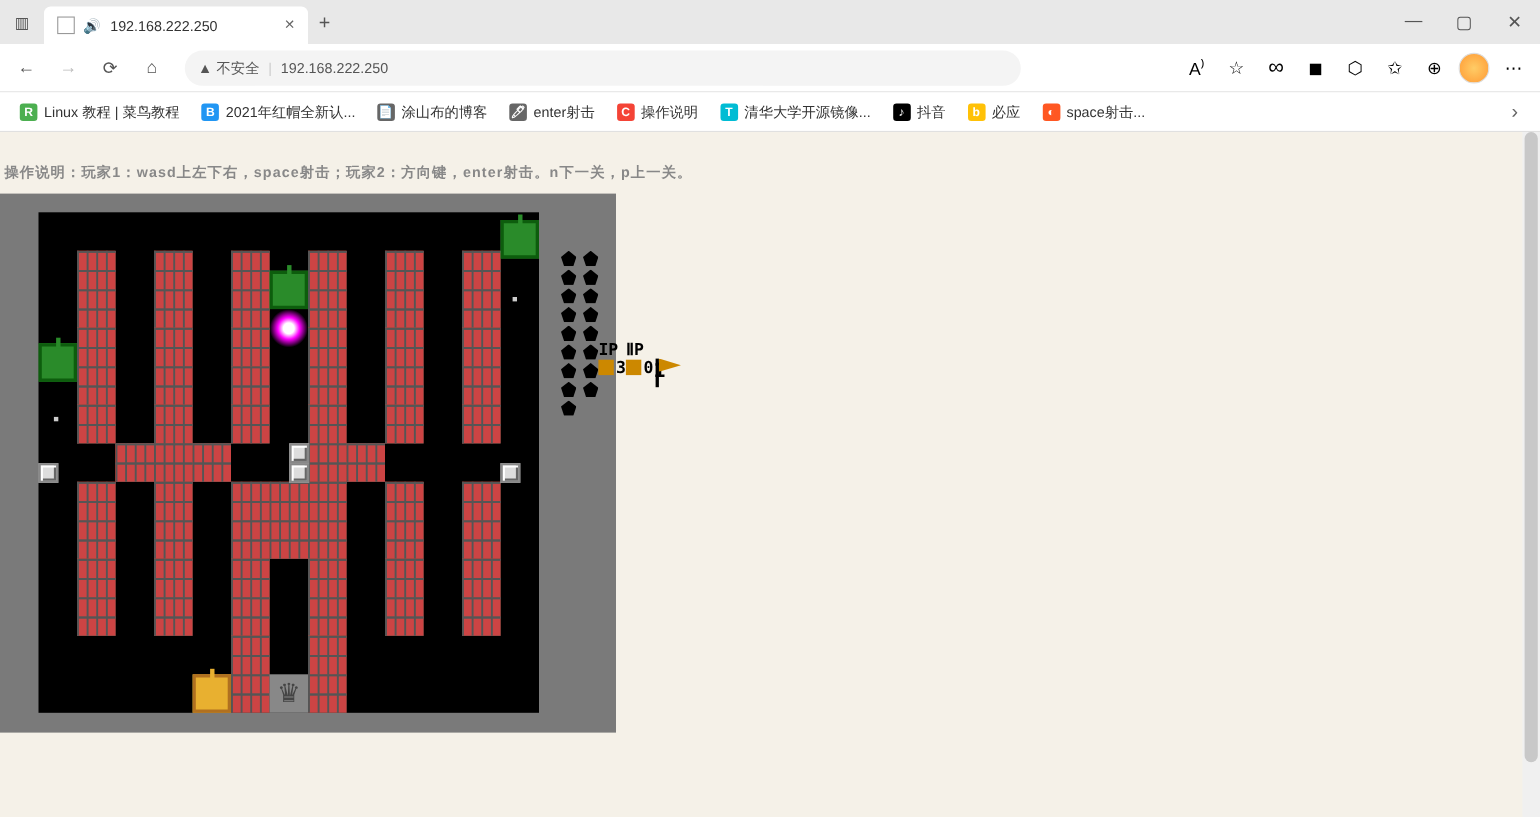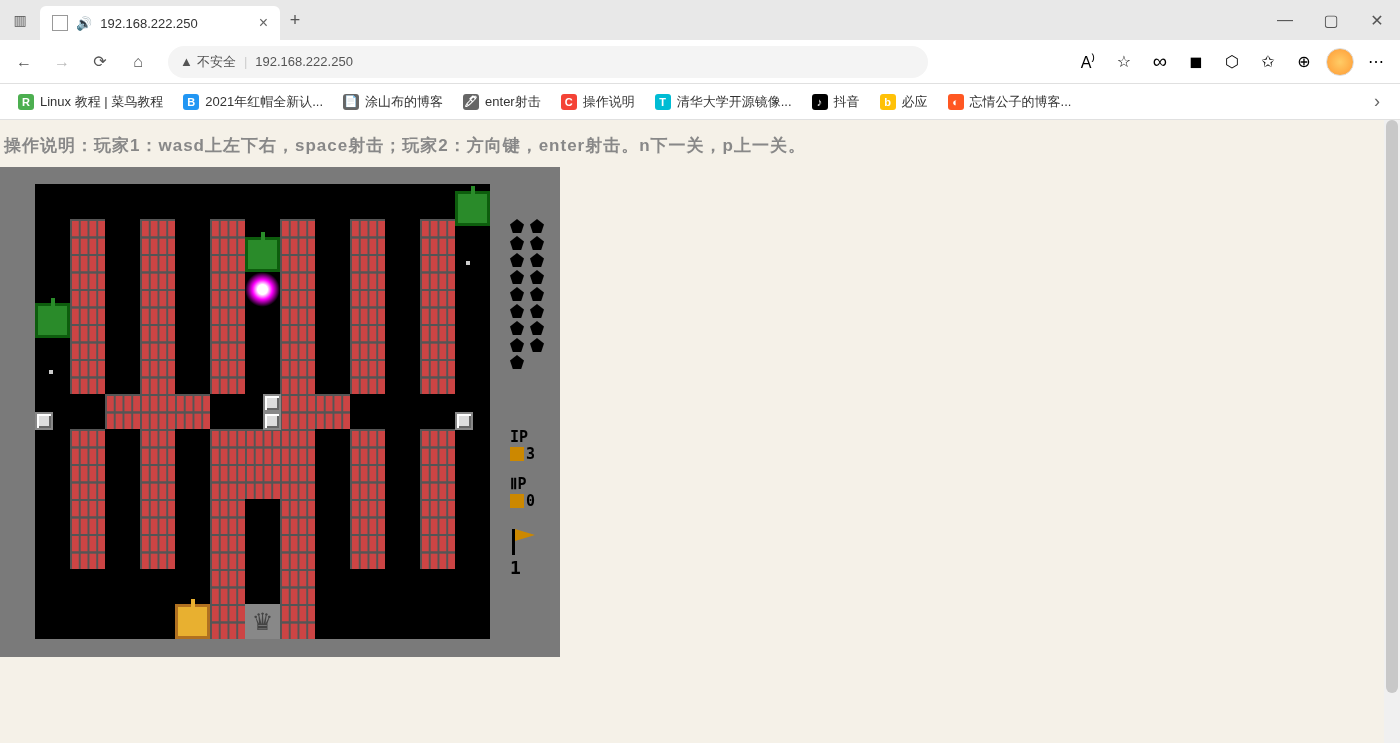--- a/index.html
+++ b/index.html
@@ -26,21 +26,21 @@
 .small-icon { width: 32px; height: 32px; display: flex; align-items: center; justify-content: center; }
 .avatar { width: 28px; height: 28px; border-radius: 50%; background: radial-gradient(circle, #ffcc66, #ff9933); border: 1px solid #ddd; }
 
 .bookmarks-bar { height: 36px; background: #fff; display: flex; align-items: center; padding: 0 10px; gap: 4px; font-size: 13px; color: #333; border-bottom: 1px solid #e0e0e0; }
 .bookmark { display: flex; align-items: center; gap: 6px; padding: 4px 8px; border-radius: 4px; cursor: pointer; white-space: nowrap; }
 .bm-icon { width: 16px; height: 16px; display: inline-flex; align-items: center; justify-content: center; font-size: 11px; font-weight: bold; border-radius: 3px; color: #fff; }
 .bm-more { margin-left: auto; font-size: 18px; color: #666; padding: 0 10px; cursor: pointer; }
 
 
 .page { flex: 1; background: #f5f1e8; overflow: auto; position: relative; }
-.instructions { font-size: 17px; font-weight: bold; color: #888; padding: 14px 4px 10px; letter-spacing: 1px; }
+.instructions { font-size: 13px; font-weight: bold; color: #888; padding: 28px 4px 10px; letter-spacing: 1px; }
 
 
 .game-wrap { width: 560px; height: 490px; background: #7a7a7a; position: relative; margin-left: 0; }
 .playfield { position: absolute; left: 35px; top: 17px; width: 455px; height: 455px; background: #000; }
 
 
 .brick { position: absolute; width: 35px; height: 35px; background:
   linear-gradient(#555 0 2px, transparent 2px) 0 0/35px 17.5px,
   linear-gradient(#555 0 2px, transparent 2px) 0 17.5px/35px 17.5px,
   linear-gradient(90deg, #555 0 2px, transparent 2px) 0 0/17.5px 17.5px,
@@ -51,21 +51,21 @@
 .steel { position: absolute; width: 18px; height: 18px; background: #ddd; border: 2px solid #888; box-shadow: inset 2px 2px 0 #fff, inset -2px -2px 0 #666; }
 .tank { position: absolute; width: 35px; height: 35px; }
 .tank.enemy { background: #2a8b2a; box-shadow: inset 0 0 0 3px #0d5d0d; }
 .tank.player { background: #e8b030; box-shadow: inset 0 0 0 3px #b07020; }
 .tank::after { content:''; position:absolute; left:50%; top:-5px; transform:translateX(-50%); width:4px; height:10px; background:inherit; }
 .explosion { position: absolute; width: 35px; height: 35px; background: radial-gradient(circle, #fff 20%, #f0f 40%, transparent 70%); }
 .eagle { position: absolute; width: 35px; height: 35px; background: #888; display:flex; align-items:center; justify-content:center; color:#444; font-size:24px; }
 .bullet { position: absolute; width: 4px; height: 4px; background: #ccc; }
 
 
-.hud { position: absolute; right: 12px; top: 52px; width: 38px; display: flex; flex-direction: column; align-items: flex-start; font-family: monospace; font-weight: bold; color: #000; font-size: 15px; }
+.hud { position: absolute; right: 12px; top: 52px; width: 38px; display: flex; flex-direction: row; align-items: center; font-family: monospace; font-weight: bold; color: #000; font-size: 15px; }
 .enemy-grid { display: grid; grid-template-columns: repeat(2, 14px); gap: 3px 6px; margin-bottom: 60px; }
 .enemy-ico { width: 14px; height: 14px; background: #000; clip-path: polygon(50% 0, 100% 40%, 80% 100%, 20% 100%, 0 40%); }
 .p-block { margin-bottom: 14px; text-align: left; line-height: 1.1; }
 .p-block .row2 { display: flex; align-items: center; gap: 2px; }
 .life-ico { width: 14px; height: 14px; background: #cc8800; display: inline-block; }
 .flag { width: 26px; height: 20px; position: relative; margin-top: 6px; }
 .flag::before { content:''; position:absolute; left:2px; top:0; width:3px; height:26px; background:#000; }
 .flag::after { content:''; position:absolute; left:5px; top:0; width:20px; height:12px; background:#cc8800; clip-path: polygon(0 0, 100% 50%, 0 100%); }
 .stage-num { font-size: 18px; margin-top: 8px; }
 .scrollbar { position: absolute; right: 0; top: 0; width: 16px; height: 100%; background: #f0f0f0; }
@@ -147,21 +147,21 @@
       <div class="bookmark">
         <span class="bm-icon" style="background:#000">♪</span>
         <span>抖音</span>
       </div>
       <div class="bookmark">
         <span class="bm-icon" style="background:#ffc107">b</span>
         <span>必应</span>
       </div>
       <div class="bookmark">
         <span class="bm-icon" style="background:#ff5722">◐</span>
-        <span>忘情公子的博客...</span>
+        <span>space射击...</span>
       </div>
       <div class="bm-more">›</div>
   </div>
 
   <div class="page">
     <div class="instructions">操作说明：玩家1：wasd上左下右，space射击；玩家2：方向键，enter射击。n下一关，p上一关。</div>
     <div class="game-wrap">
       <div class="playfield" id="playfield">
           <div class="brick" style="left: 35px; top: 35px;"></div>
           <div class="brick" style="left: 35px; top: 70px;"></div>

